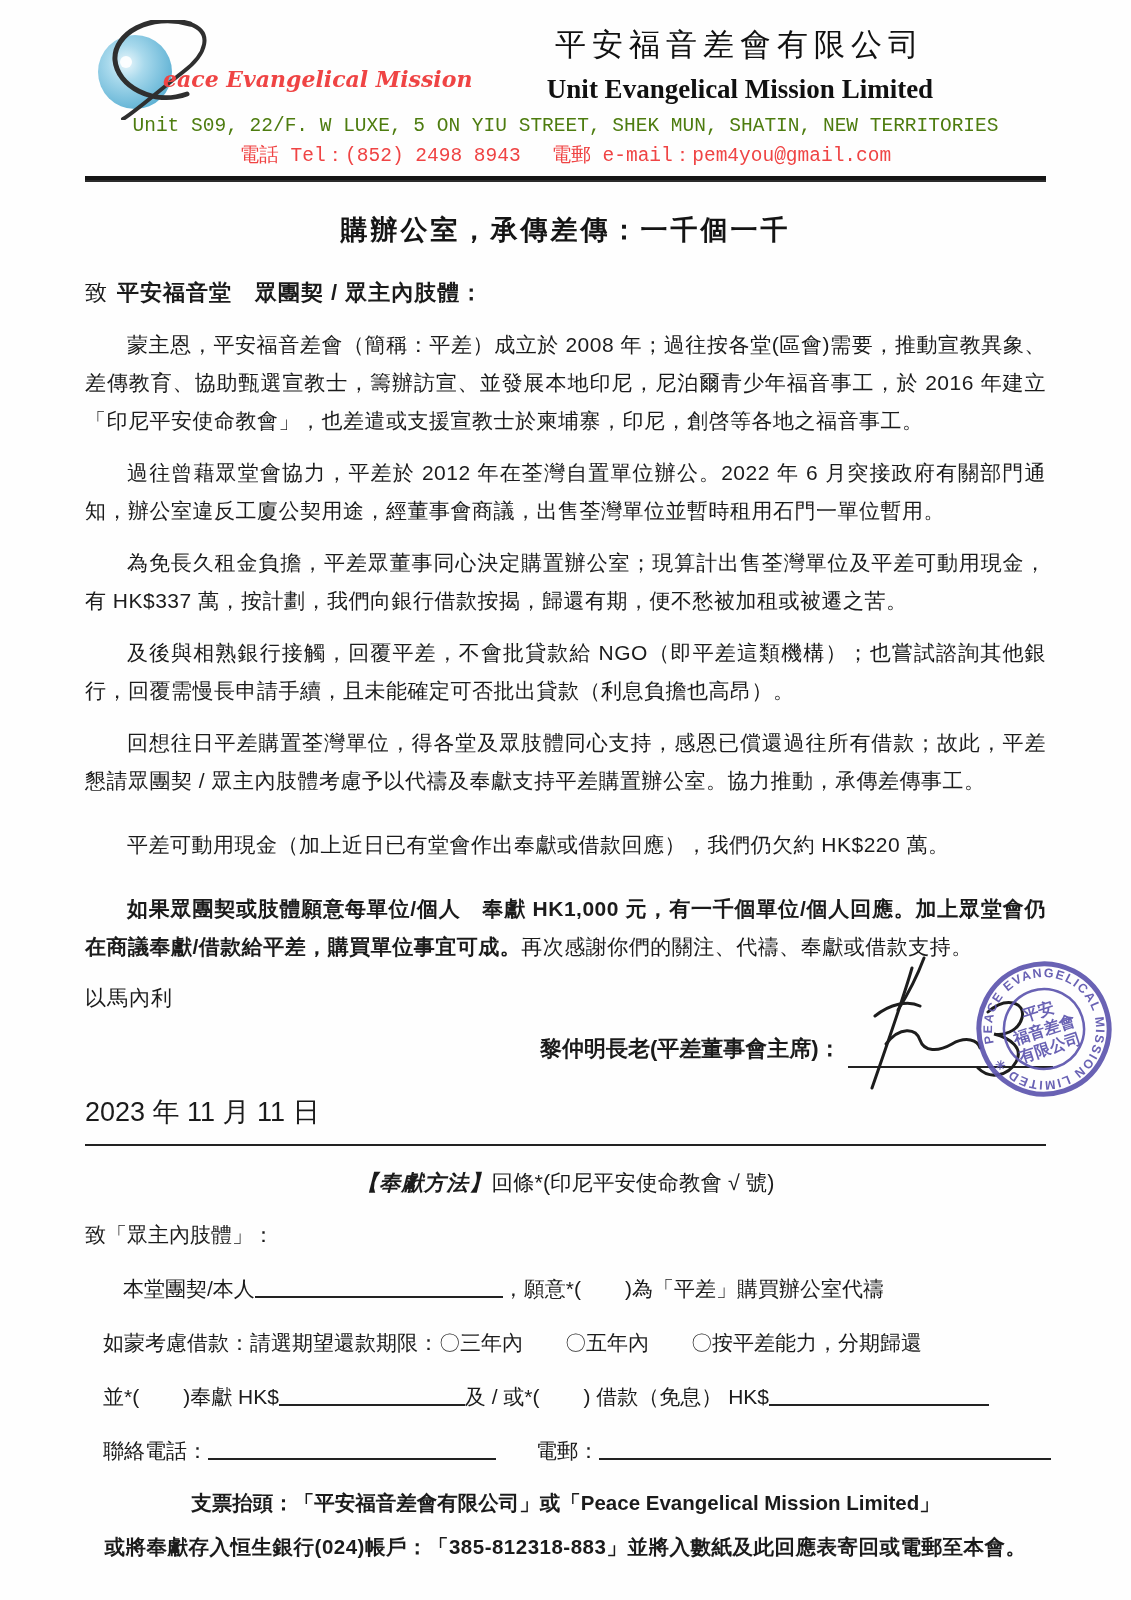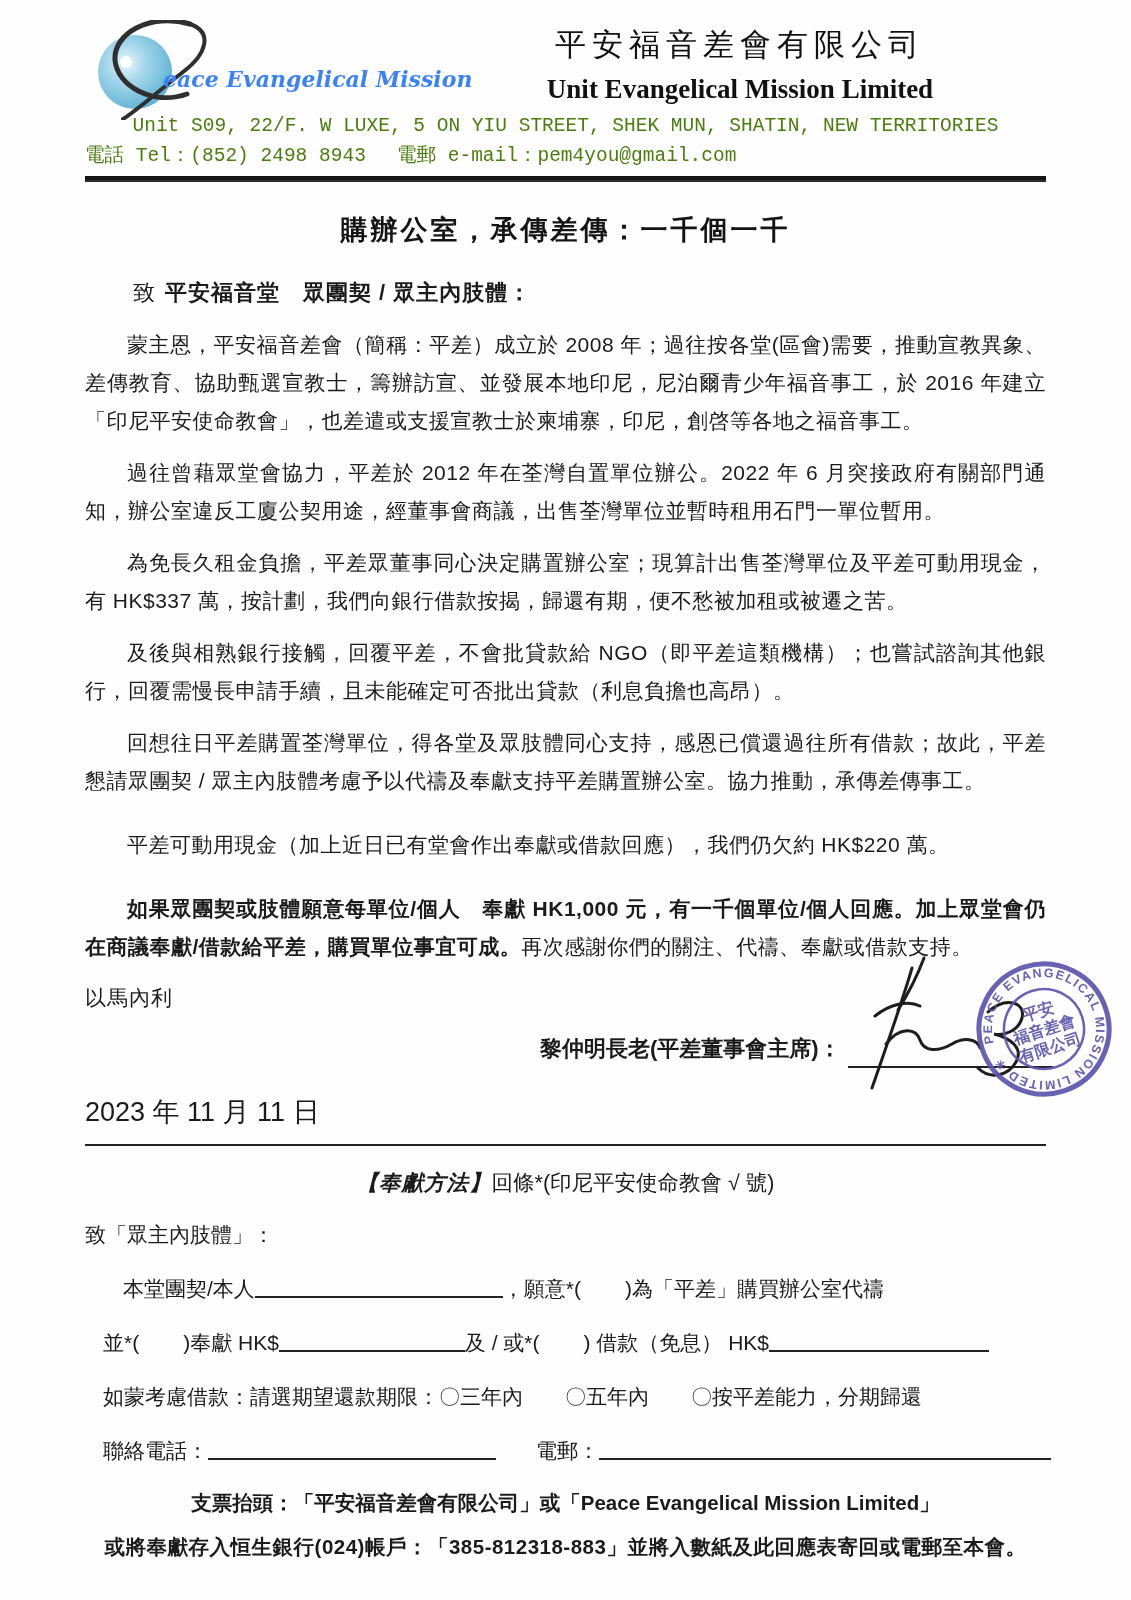--- a/index.html
+++ b/index.html
@@ -9,47 +9,47 @@
     position:relative; width:1131px; height:1600px; margin:0 auto;
     background:#fefefe; color:#1b1b1b; overflow:hidden;
     padding:18px 85px 0 85px;
   }
   
   .hdr { position:relative; height:150px; }
   .logo { position:absolute; left:10px; top:2px; width:330px; height:100px; }
   .logo-script {
     position:absolute; left:78px; top:48px; width:260px;
     font-family:"DejaVu Serif", serif; font-style:italic; font-weight:bold;
-    font-size:22px; color:#3b82f6; white-space:nowrap;
+    font-size:22px; color:#ef4444; white-space:nowrap;
   }
   .org-zh {
     margin-left:345px; width:620px; text-align:center;
     font-family:"DejaVu Serif", serif; font-size:31px; font-weight:500;
     letter-spacing:6px; color:#111; padding-top:6px;
   }
   .org-en {
     margin-left:345px; width:620px; text-align:center;
     font-family:"Liberation Serif", serif; font-size:27px; font-weight:bold;
     color:#111; margin-top:8px;
   }
   .addr-line {
     text-align:center; font-family:"Liberation Mono", monospace;
     font-size:19.5px; color:#4d7c0f; margin-top:10px; white-space:nowrap;
   }
   .tel-line {
-    text-align:left; font-family:"Liberation Mono", monospace;
-    font-size:19.5px; color:#4d7c0f; margin-top:4px; white-space:pre;
+    text-align:center; font-family:"Liberation Mono", monospace;
+    font-size:19.5px; color:#ef4444; margin-top:4px; white-space:pre;
   }
   .dbl-rule { margin-top:8px; height:4px; border-top:4px solid #151515; border-bottom:2px solid #2c2c2c; }
   
   .title {
     text-align:center; font-size:27px; font-weight:bold; letter-spacing:3px;
     margin-top:30px; color:#141414;
   }
-  .salutation { margin-top:30px; font-size:22px;margin-left:48px; }
+  .salutation { margin-top:30px; font-size:22px; }
   .salutation b { margin-left:10px; letter-spacing:1px; }
   .para {
     font-size:21px; line-height:38px; letter-spacing:0.5px;
     text-indent:2em; margin-top:14px; text-align:justify;
   }
   .para.first { margin-top:18px; }
   .para.gap-big { margin-top:26px; }
   .para .bd { font-weight:bold; }
   
   .sig-zone { position:relative; height:118px; margin-top:6px; }
@@ -156,25 +156,25 @@
     <span class="bi">【奉獻方法】</span><span>回條*(印尼平安使命教會 √ 號)</span>
   </div>
 
   <div class="to-line">致「眾主內肢體」：</div>
 
   <div class="f-line ind35">
     <span>本堂團契/本人</span><span class="blank" style="width:248px"></span><span>，願意*(</span><span class="gap" style="width:44px"></span><span>)為「平差」購買辦公室代禱</span>
   </div>
 
   <div class="f-line ind20">
-    <span>並*(</span><span class="gap" style="width:44px"></span><span>)奉獻 HK$</span><span class="blank" style="width:186px"></span><span>及 / 或*(</span><span class="gap" style="width:44px"></span><span>) 借款（免息）  HK$</span><span class="blank" style="width:220px"></span>
+    <span>如蒙考慮借款：請選期望還款期限：</span><span class="opt">〇三年內</span><span class="opt">〇五年內</span><span class="opt">〇按平差能力，分期歸還</span>
   </div>
 
   <div class="f-line ind20">
-    <span>如蒙考慮借款：請選期望還款期限：</span><span class="opt">〇三年內</span><span class="opt">〇五年內</span><span class="opt">〇按平差能力，分期歸還</span>
+    <span>並*(</span><span class="gap" style="width:44px"></span><span>)奉獻 HK$</span><span class="blank" style="width:186px"></span><span>及 / 或*(</span><span class="gap" style="width:44px"></span><span>) 借款（免息）  HK$</span><span class="blank" style="width:220px"></span>
   </div>
 
   <div class="f-line ind20">
     <span>聯絡電話：</span><span class="blank" style="width:288px"></span><span class="gap" style="width:40px"></span><span>電郵：</span><span class="blank" style="width:452px"></span>
   </div>
 
 
   <div class="cheque-line">支票抬頭：「平安福音差會有限公司」或「Peace Evangelical Mission Limited」</div>
   <div class="bank-line">或將奉獻存入恒生銀行(024)帳戶：「385-812318-883」並將入數紙及此回應表寄回或電郵至本會。</div>
 

